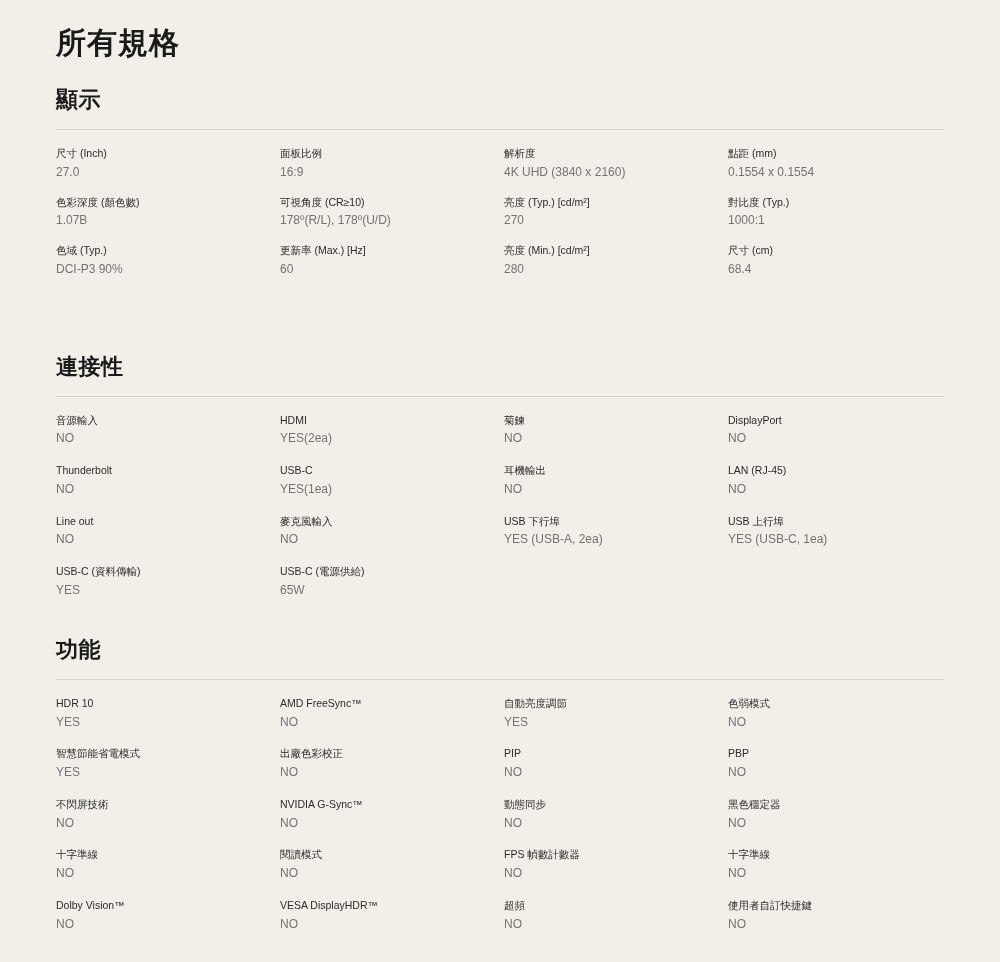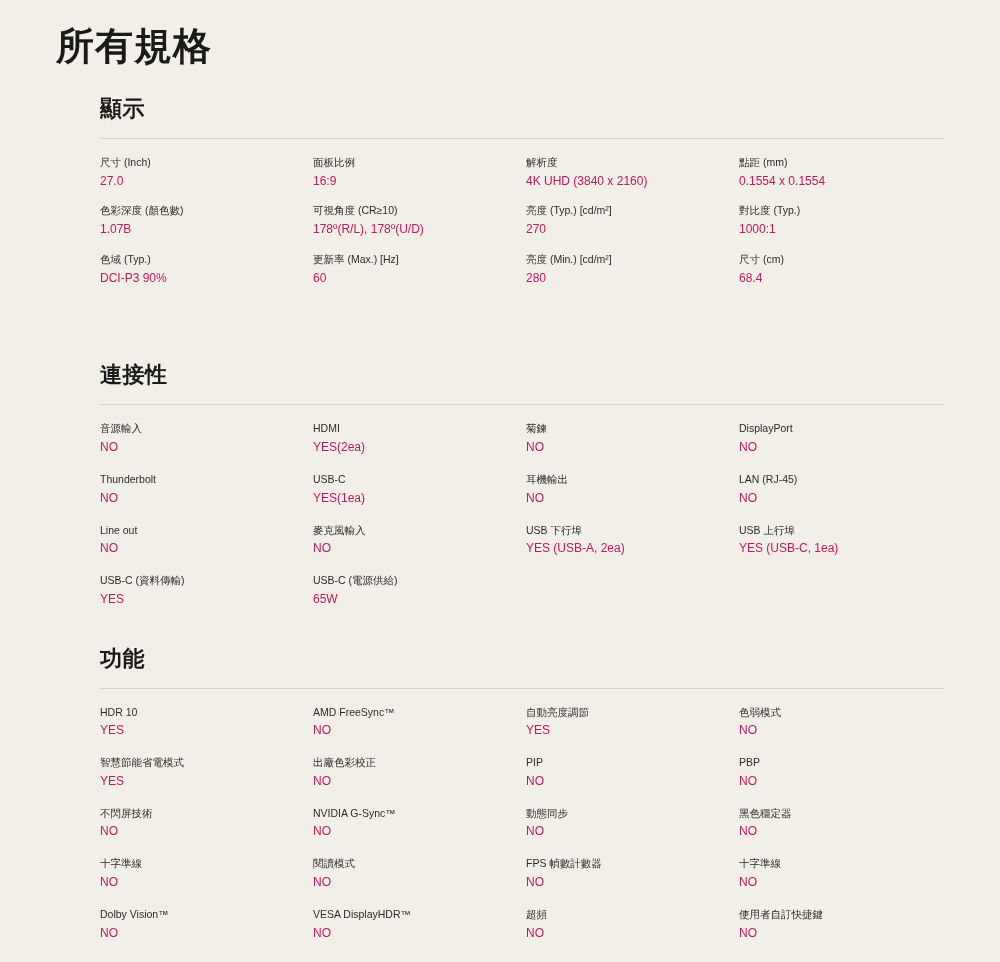--- a/index.html
+++ b/index.html
@@ -14,35 +14,34 @@
     width: 1000px;
     min-height: 962px;
     background: #f2efe9;
     padding: 0;
     position: relative;
   }
   .inner {
     padding: 18px 56px 0 56px;
   }
   h1.page-title {
-    font-size: 38px;
+    font-size: 30px;
     font-weight: bold;
     letter-spacing: 1px;
     margin: 8px 0 26px 0;
     line-height: 1.1;
   }
   h2.section-title {
     font-size: 22px;
     font-weight: bold;
     margin: 0 0 14px 0;
     letter-spacing: 0.5px;
   }
   .section {
     margin-bottom: 24px;
-    margin-left: 44px;
   }
   .section-rule {
     border: 0;
     border-top: 1px solid #d6d2ca;
     margin: 0 0 12px 0;
   }
   .spec-grid {
     display: grid;
     grid-template-columns: repeat(4, 1fr);
     column-gap: 8px;
@@ -54,21 +53,21 @@
   }
   .spec-label {
     font-size: 10.5px;
     color: #2b2b2b;
     line-height: 1.5;
     margin-bottom: 2px;
     white-space: nowrap;
   }
   .spec-value {
     font-size: 12px;
-    color: #be185d;
+    color: #737373;
     line-height: 1.4;
   }
   .spec-cell.empty { min-height: 0; padding: 0; }
   .section.connectivity .spec-cell,
   .section.features .spec-cell {
     padding-bottom: 12px;
   }
 </style>
 </head>
 <body>

